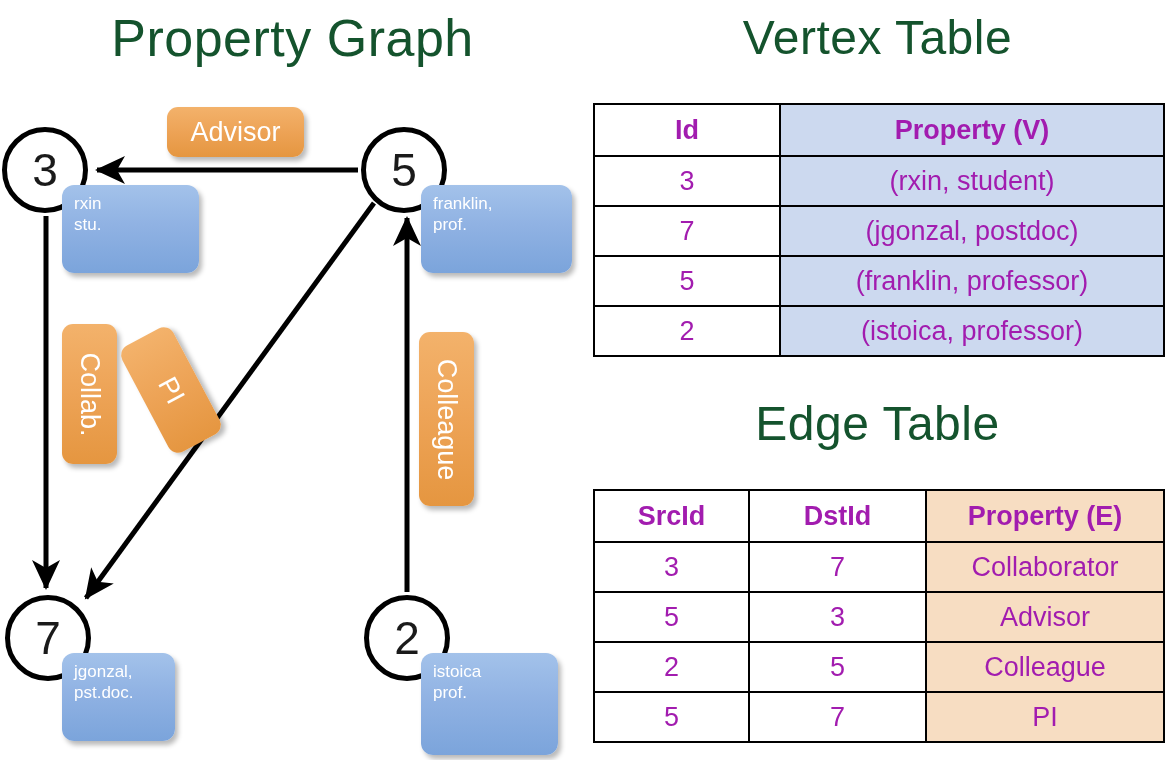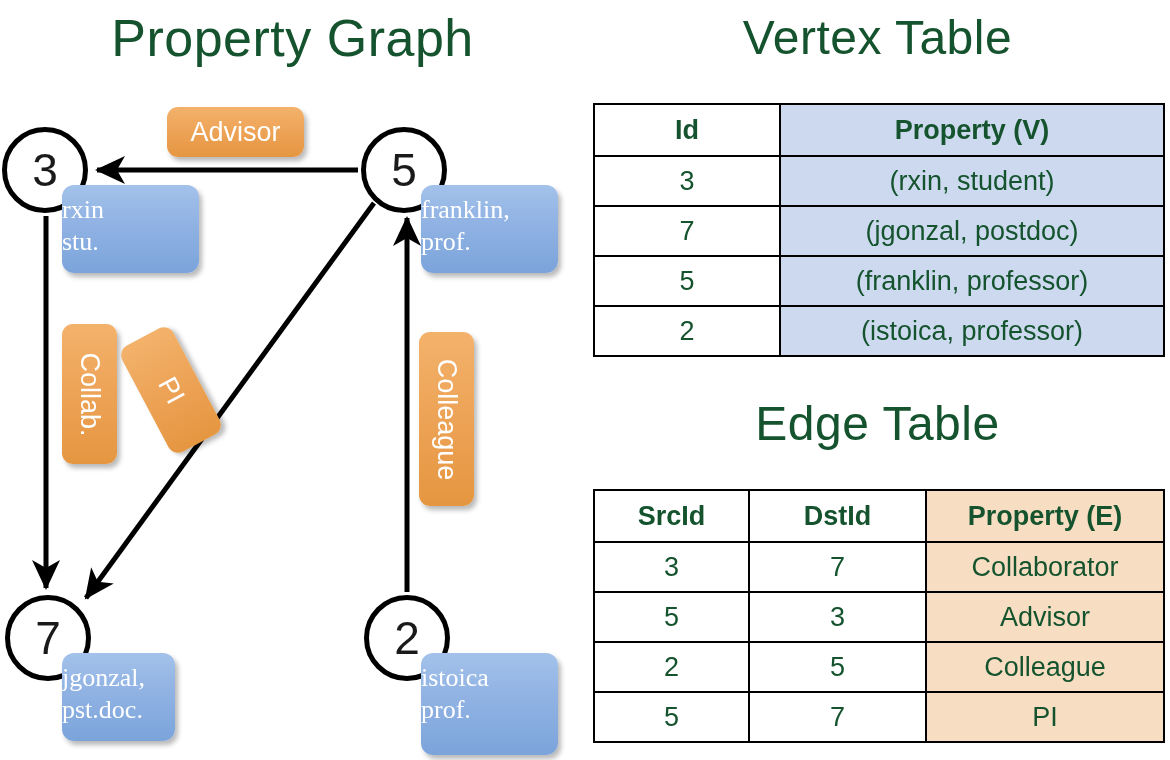--- a/index.html
+++ b/index.html
@@ -66,25 +66,25 @@
     color: #1a1a1a;
     z-index: 5;
   }
 
   .prop-box {
     position: absolute;
     border-radius: 12px;
     background: linear-gradient(to bottom, #a3c2ea 0%, #90b2e3 45%, #7ba4db 100%);
     box-shadow: 3px 4px 5px rgba(0,0,0,0.28);
     color: #ffffff;
-    font-family: Liberation Serif, serif;
-    font-weight: 300;
-    font-size: 26px;
+    font-family: Liberation Sans, sans-serif;
+    font-weight: 300;
+    font-size: 17px;
     line-height: 1.22;
-    padding: 9px 0;
+    padding: 9px 12px;
     box-sizing: border-box;
     z-index: 6;
   }
 
   .edge-label {
     position: absolute;
     border-radius: 11px;
     background: linear-gradient(to bottom, #f3b26b 0%, #eda356 50%, #e59640 100%);
     box-shadow: 3px 4px 5px rgba(0,0,0,0.28);
     color: #ffffff;
@@ -107,21 +107,21 @@
   .data-table {
     position: absolute;
     border-collapse: collapse;
     table-layout: fixed;
     font-family: "Liberation Sans", sans-serif;
   }
   .data-table td, .data-table th {
     border: 2px solid #000000;
     text-align: center;
     font-weight: 300;
-    color: #14532d;
+    color: #a21caf;
     padding: 0;
   }
   .data-table th {
     font-weight: bold;
     font-size: 27px;
     height: 50px;
   }
   .data-table td {
     font-size: 27px;
     height: 48px;
@@ -170,21 +170,21 @@
     </g>
   </svg>
 
   <div class="node-circle" style="left:2px; top:127px;">3</div>
   <div class="prop-box" style="left:62px; top:185px; width:137px; height:88px;">
     <div>rxin</div>
     <div>stu.</div>
   </div>
 
   <div class="node-circle" style="left:361px; top:127px;">5</div>
-  <div class="prop-box" style="left:421px; top:185px; width:137px; height:88px;">
+  <div class="prop-box" style="left:421px; top:185px; width:151px; height:88px;">
     <div>franklin,</div>
     <div>prof.</div>
   </div>
 
   <div class="node-circle" style="left:5px; top:595px;">7</div>
   <div class="prop-box" style="left:62px; top:653px; width:113px; height:88px;">
     <div>jgonzal,</div>
     <div>pst.doc.</div>
   </div>
 

